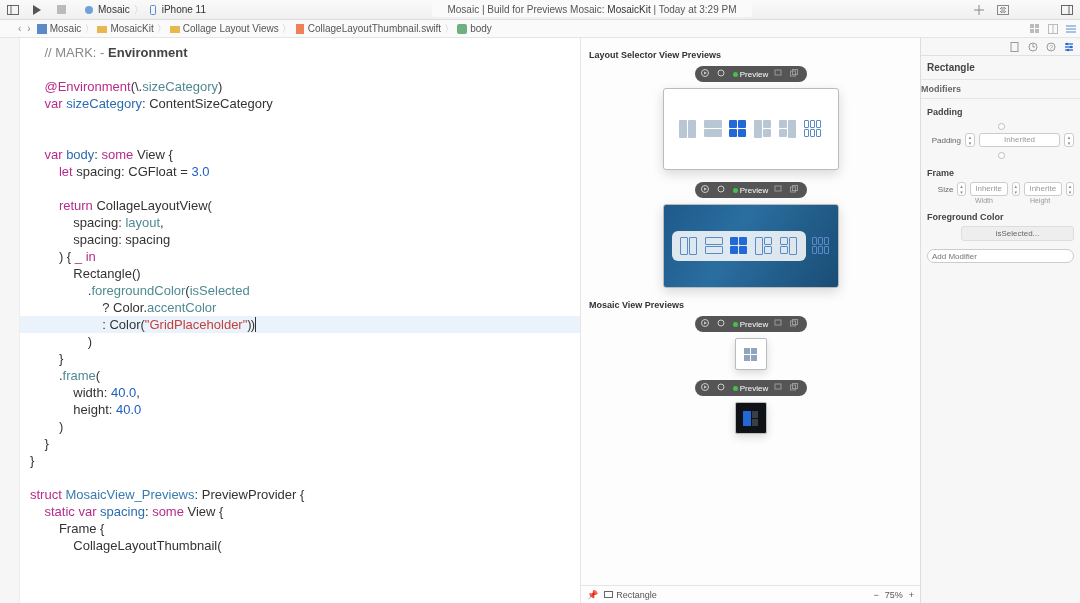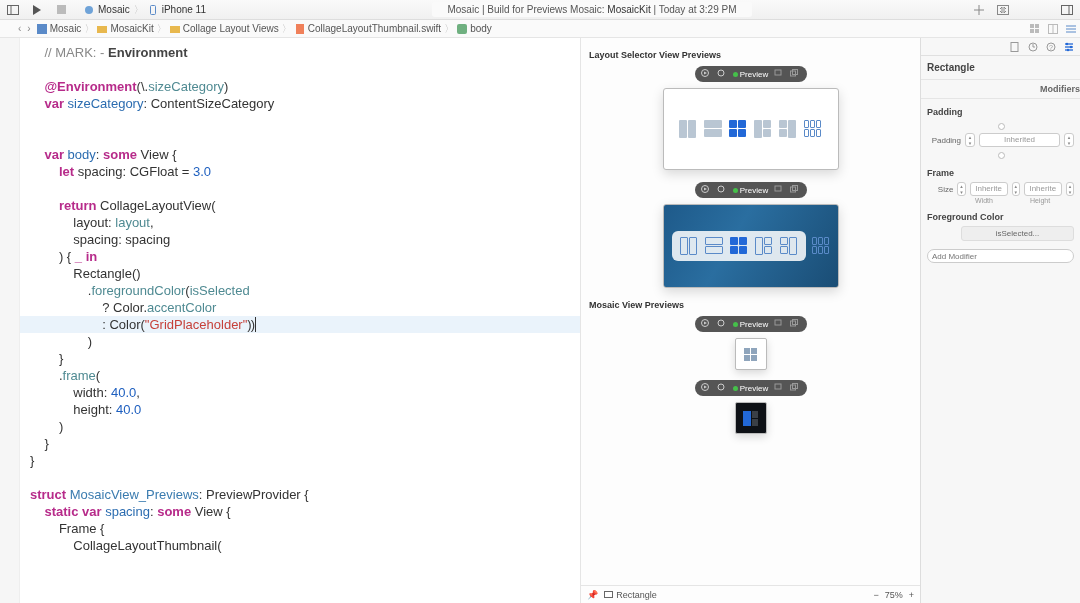--- a/index.html
+++ b/index.html
@@ -23,21 +23,21 @@
 .jumpbar .sep { margin:0 3px; color:#bbb; }
 .jumpbar .file-icon { width:10px; height:10px; }
 .jumpbar .right-icons { margin-left:auto; display:flex; gap:8px; color:#999; }
 
 
 .main { display:flex; height: calc(100% - 38px); }
 .gutter { width:20px; background:#f6f6f6; border-right:1px solid #eee; }
 .editor { flex:1; padding: 6px 0 16px 0; font-family: "SF Mono","Menlo",monospace; font-size:13px; line-height:17px; overflow:hidden; position:relative; }
 .code-line { white-space: pre; padding-left:10px; }
 .hl-line { background:#eaf3fb; }
-.tok-keyword { color:#b72b8a; font-weight:700; }
+.tok-keyword { color:#b72b8a; font-weight:400; }
 .tok-type { color:#3a7baf; }
 .tok-var { color:#2b6cb0; }
 .tok-prop { color:#4f8a92; }
 .tok-num { color:#1e5fbf; }
 .tok-comment { color:#888; }
 .tok-comment b { color:#444; font-weight:700; }
 .tok-str { color:#c6403a; }
 .caret { border-right:1px solid #333; margin-left:-1px; }
 
 
@@ -68,21 +68,21 @@
 .canvas-footer .right { margin-left:auto; display:flex; align-items:center; gap:6px; }
 
 
 .inspector { width:160px; background:#f7f7f7; border-left:1px solid #ddd; display:flex; flex-direction:column; }
 .insp-tabs { height:18px; border-bottom:1px solid #e0e0e0; display:flex; align-items:center; justify-content:flex-end; gap:8px; padding:0 6px; }
 .insp-tabs .t { width:10px; height:10px; color:#777; }
 .insp-tabs .t.active { color:#2268d7; }
 .insp-body { padding:6px; font-size:9px; color:#444; }
 .insp-title { font-weight:600; font-size:10px; margin-bottom:6px; }
 .insp-section { font-weight:600; margin:8px 0 4px 0; font-size:9px; color:#444;}
-.modifiers-head { text-align:right; font-weight:600; color:#666; padding:4px 0; border-top:1px solid #e5e5e5; border-bottom:1px solid #e5e5e5; margin:4px -6px 6px -6px; font-size:9px;}
+.modifiers-head { text-align:left; font-weight:600; color:#666; padding:4px 0; border-top:1px solid #e5e5e5; border-bottom:1px solid #e5e5e5; margin:4px -6px 6px -6px; font-size:9px;}
 .insp-row { display:flex; align-items:center; gap:4px; margin-bottom:3px; }
 .insp-label { width:34px; text-align:right; font-size:8px; color:#666; }
 .insp-field { flex:1; height:14px; background:#fff; border:1px solid #ccc; border-radius:3px; font-size:8px; color:#999; text-align:center; line-height:12px;}
 .insp-field.tiny { width:38px; flex:0 0 38px;}
 .stepper { width:10px; height:14px; border:1px solid #ccc; border-radius:3px; background:#fff; display:flex; flex-direction:column; font-size:5px; color:#888; align-items:center; justify-content:space-around;}
 .slider-spot-row { display:flex; justify-content:center; margin-bottom:2px;}
 .slider-spot { width:85px; height:10px; position:relative; }
 .slider-spot::before, .slider-spot::after { content:""; position:absolute; width:5px; height:5px; border:1px solid #bbb; border-radius:50%; top:2px; background:#fff;}
 .slider-spot::before{ left:40px;}
 .slider-spot::after{ display:none;}
@@ -230,21 +230,21 @@
 <div class="code-line"><span class="tok-comment">    // MARK: - </span><span class="tok-comment"><b>Environment</b></span></div>
 <div class="code-line"> </div>
 <div class="code-line"><span class="tok-keyword">    @Environment</span><span>(\.</span><span class="tok-prop">sizeCategory</span><span>)</span></div>
 <div class="code-line"><span class="tok-keyword">    var</span><span class="tok-var"> sizeCategory</span><span>: ContentSizeCategory</span></div>
 <div class="code-line"> </div>
 <div class="code-line"> </div>
 <div class="code-line"><span class="tok-keyword">    var</span><span class="tok-var"> body</span><span>: </span><span class="tok-keyword">some</span><span> View {</span></div>
 <div class="code-line"><span class="tok-keyword">        let</span><span> spacing: CGFloat = </span><span class="tok-num">3.0</span></div>
 <div class="code-line"> </div>
 <div class="code-line"><span class="tok-keyword">        return</span><span> CollageLayoutView(</span></div>
-<div class="code-line"><span>            layout: </span><span class="tok-prop">layout</span><span>,</span></div>
+<div class="code-line"><span>            spacing: </span><span class="tok-prop">layout</span><span>,</span></div>
 <div class="code-line"><span>            spacing: spacing</span></div>
 <div class="code-line"><span>        ) { </span><span class="tok-keyword">_</span><span class="tok-keyword"> in</span></div>
 <div class="code-line"><span>            Rectangle()</span></div>
 <div class="code-line"><span>                .</span><span class="tok-prop">foregroundColor</span><span>(</span><span class="tok-prop">isSelected</span></div>
 <div class="code-line"><span>                    ? Color.</span><span class="tok-prop">accentColor</span></div>
 <div class="code-line hl-line"><span>                    : Color(</span><span class="tok-str">"GridPlaceholder"</span><span>)</span><span class="caret">)</span></div>
 <div class="code-line"><span>                )</span></div>
 <div class="code-line"><span>        }</span></div>
 <div class="code-line"><span>        .</span><span class="tok-prop">frame</span><span>(</span></div>
 <div class="code-line"><span>            width: </span><span class="tok-num">40.0</span><span>,</span></div>

